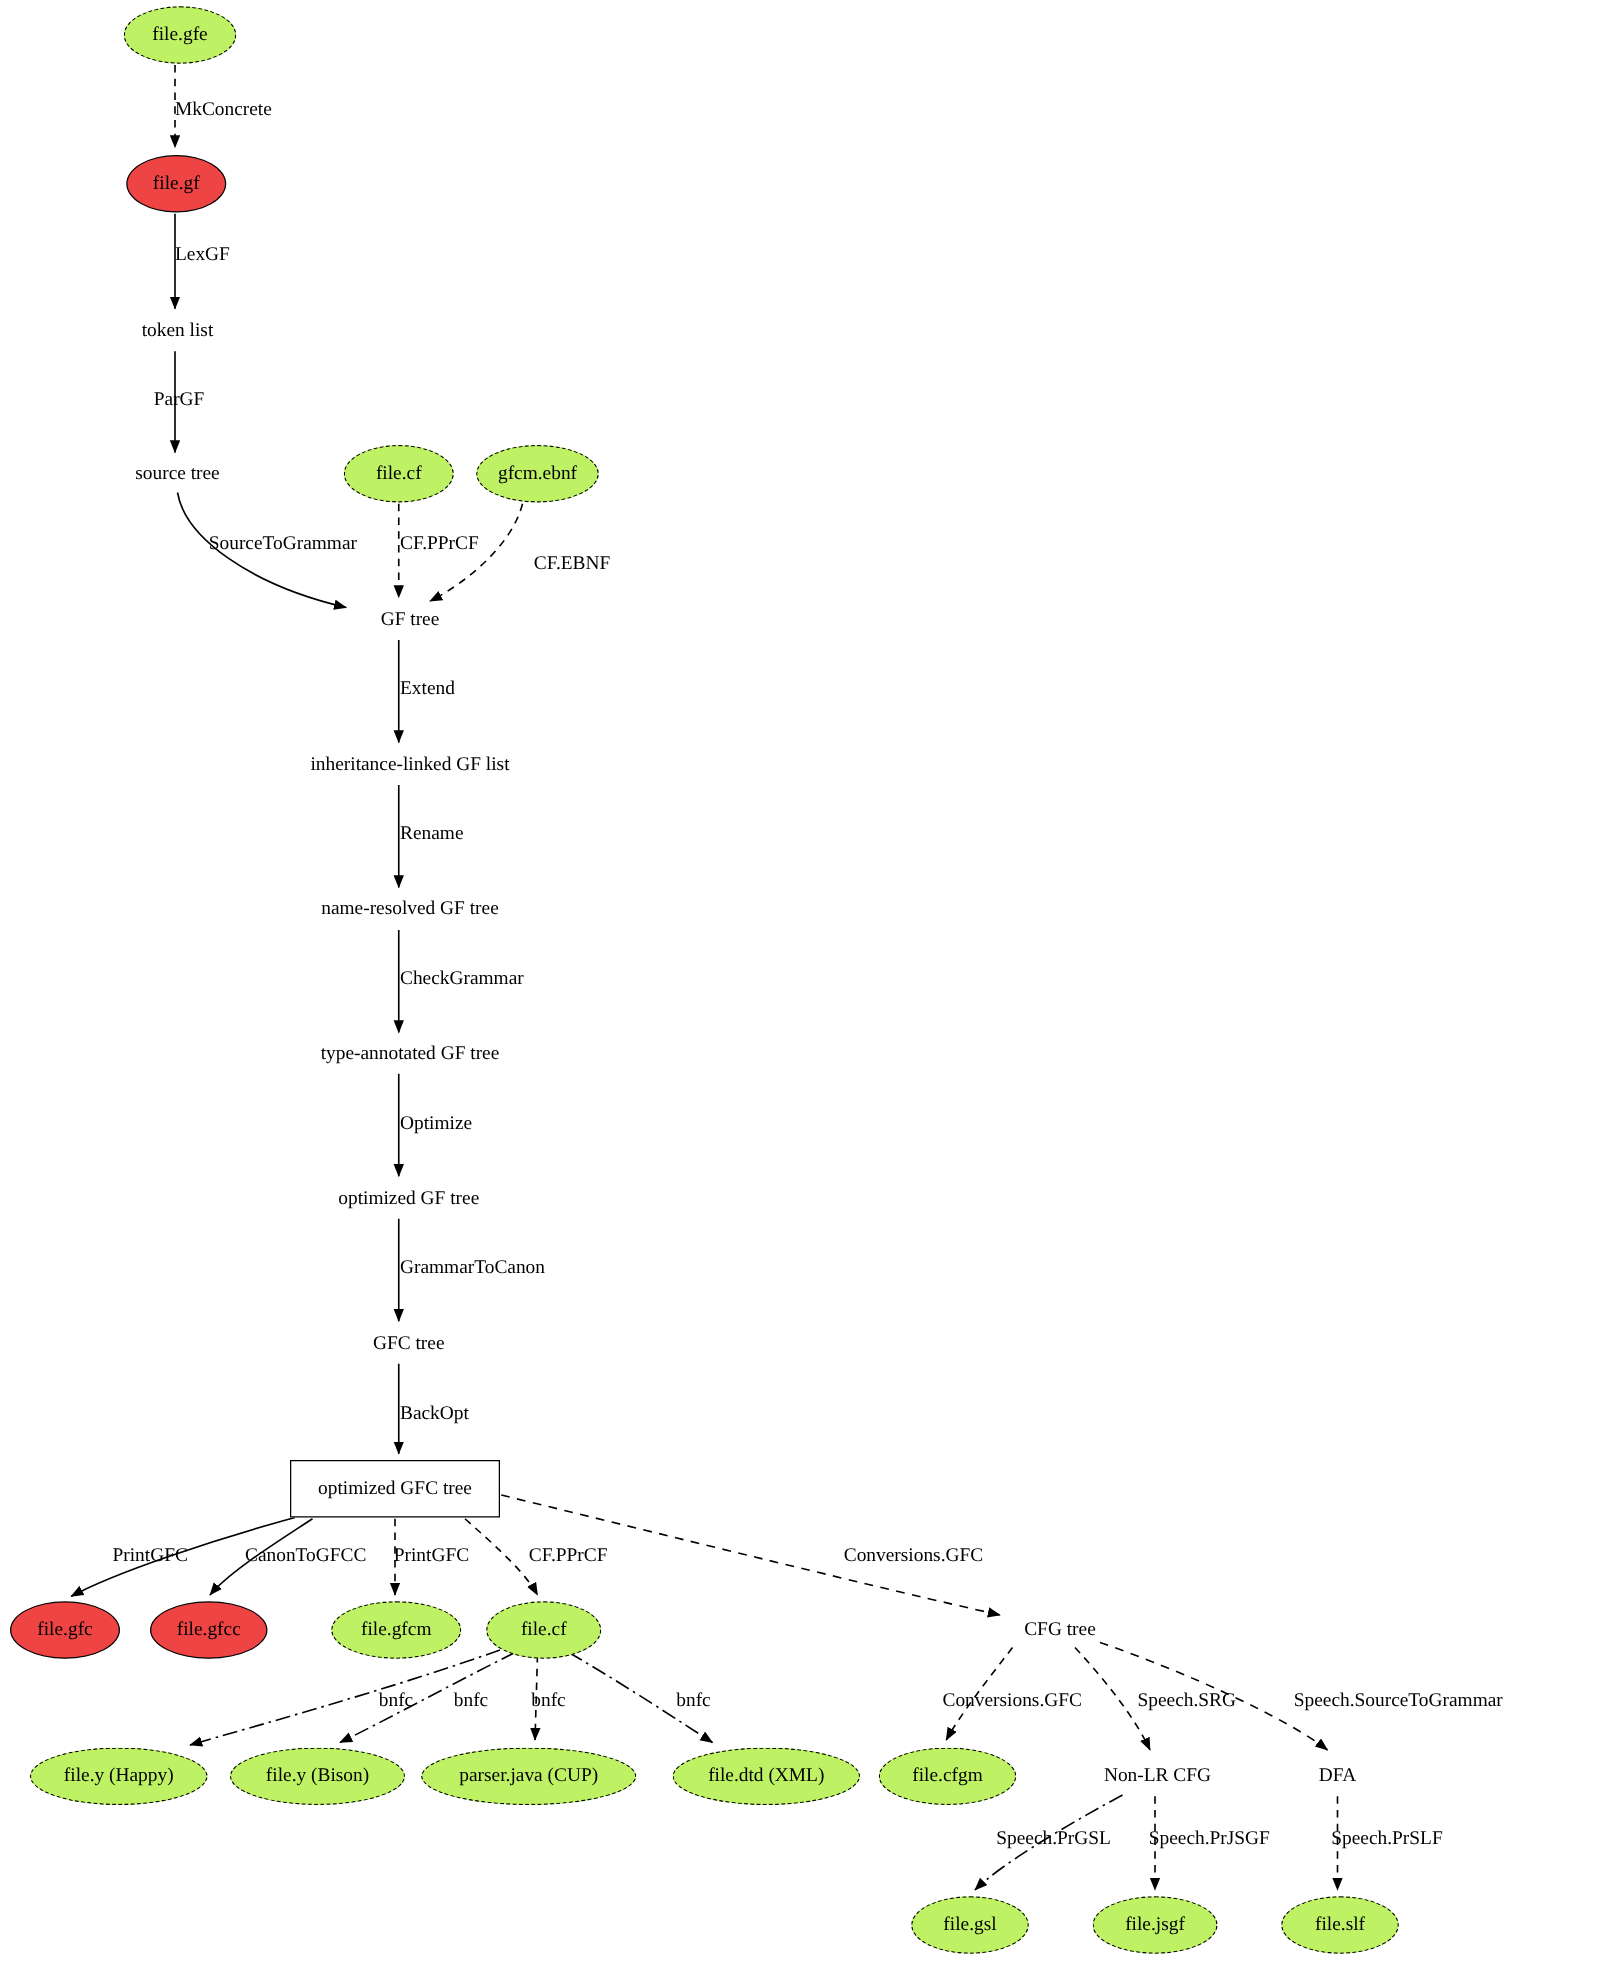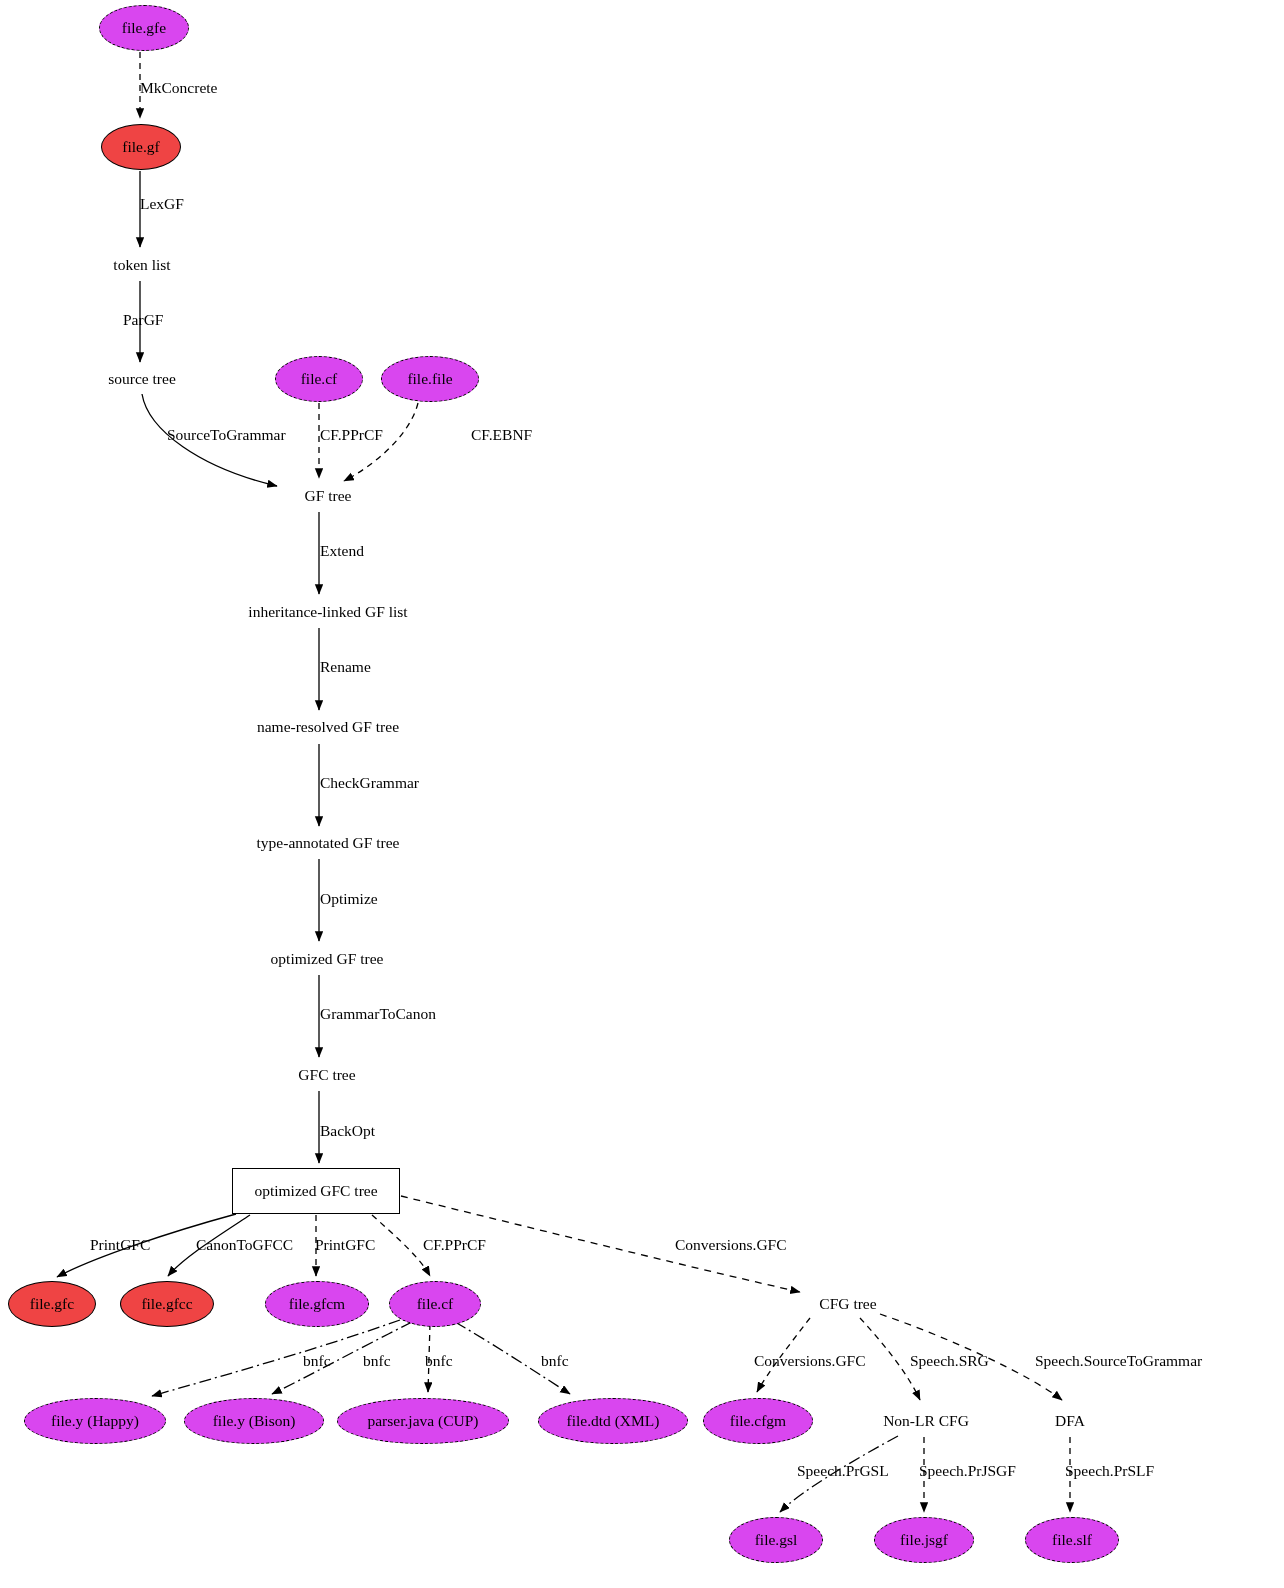--- a/index.html
+++ b/index.html
@@ -39,21 +39,21 @@
     background: transparent;
   }
   .node.ellipse-solid {
     border: 1.4px solid #000;
     border-radius: 50%;
     background: #ef4444;
   }
   .node.ellipse-dashed {
     border: 1.4px dashed #000;
     border-radius: 50%;
-    background: #d946ef;
+    background: #bef264;
   }
   .node.box-solid {
     border: 1.4px solid #000;
     background: #fff;
   }
   .edge-label {
     position: absolute;
     font-size: 15.5px;
     font-family: "Liberation Serif", serif;
     white-space: nowrap;
@@ -138,21 +138,21 @@
   <div class="node plain" style="left:90px;top:253px;width:104px;height:24px;">
       <span>token list</span>
     </div>
   <div class="node plain" style="left:86px;top:367px;width:112px;height:24px;">
       <span>source tree</span>
     </div>
   <div class="node ellipse-dashed" style="left:275px;top:356px;width:88px;height:46px;">
       <span>file.cf</span>
     </div>
   <div class="node ellipse-dashed" style="left:381px;top:356px;width:98px;height:46px;">
-      <span>file.file</span>
+      <span>gfcm.ebnf</span>
     </div>
   <div class="node plain" style="left:284px;top:484px;width:88px;height:24px;">
       <span>GF tree</span>
     </div>
   <div class="node plain" style="left:214px;top:600px;width:228px;height:24px;">
       <span>inheritance-linked GF list</span>
     </div>
   <div class="node plain" style="left:228px;top:715px;width:200px;height:24px;">
       <span>name-resolved GF tree</span>
     </div>
@@ -212,21 +212,21 @@
     </div>
   <div class="node ellipse-dashed" style="left:1025px;top:1517px;width:94px;height:46px;">
       <span>file.slf</span>
     </div>
 
   <div class="edge-label" style="left:140px;top:79px;">MkConcrete</div>
   <div class="edge-label" style="left:140px;top:195px;">LexGF</div>
   <div class="edge-label" style="left:123px;top:311px;">ParGF</div>
   <div class="edge-label" style="left:167px;top:426px;">SourceToGrammar</div>
   <div class="edge-label" style="left:320px;top:426px;">CF.PPrCF</div>
-  <div class="edge-label" style="left:427px;top:426px;margin-left:44px;">CF.EBNF</div>
+  <div class="edge-label" style="left:427px;top:442px;">CF.EBNF</div>
   <div class="edge-label" style="left:320px;top:542px;">Extend</div>
   <div class="edge-label" style="left:320px;top:658px;">Rename</div>
   <div class="edge-label" style="left:320px;top:774px;">CheckGrammar</div>
   <div class="edge-label" style="left:320px;top:890px;">Optimize</div>
   <div class="edge-label" style="left:320px;top:1005px;">GrammarToCanon</div>
   <div class="edge-label" style="left:320px;top:1122px;">BackOpt</div>
   <div class="edge-label" style="left:90px;top:1236px;">PrintGFC</div>
   <div class="edge-label" style="left:196px;top:1236px;">CanonToGFCC</div>
   <div class="edge-label" style="left:315px;top:1236px;">PrintGFC</div>
   <div class="edge-label" style="left:423px;top:1236px;">CF.PPrCF</div>

